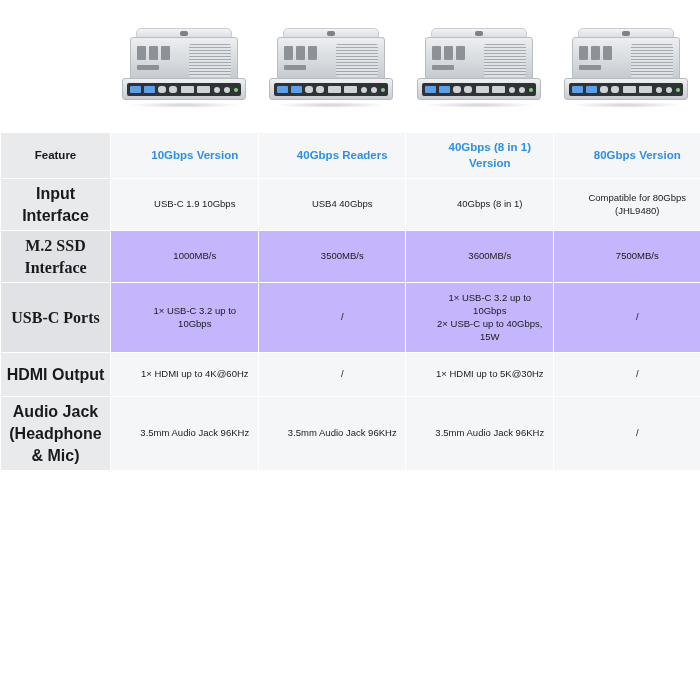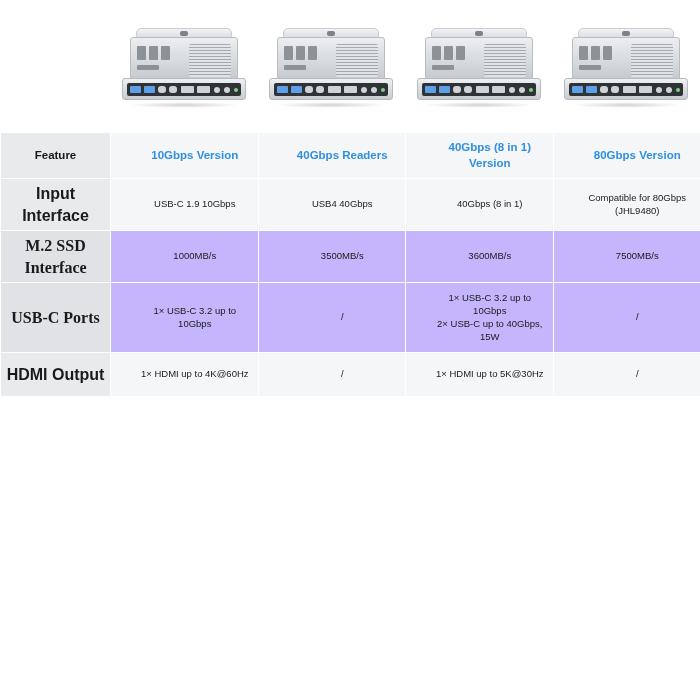--- a/index.html
+++ b/index.html
@@ -337,17 +337,24 @@
 
       <tr style="height:44px">
         <td class="feat">HDMI Output</td>
         <td class="val">1× HDMI up to 4K@60Hz</td>
         <td class="val">/</td>
         <td class="val">1× HDMI up to 5K@30Hz</td>
         <td class="val">/</td>
       </tr>
 
 
+      <tr style="height:56px">
+        <td class="feat">Audio Jack<br>(Headphone &amp; Mic)</td>
+        <td class="val">3.5mm Audio Jack 96KHz</td>
+        <td class="val">3.5mm Audio Jack 96KHz</td>
+        <td class="val">3.5mm Audio Jack 96KHz</td>
+        <td class="val">/</td>
+      </tr>
 
     </tbody>
   </table>
 
 </div>
 
 </body></html>

